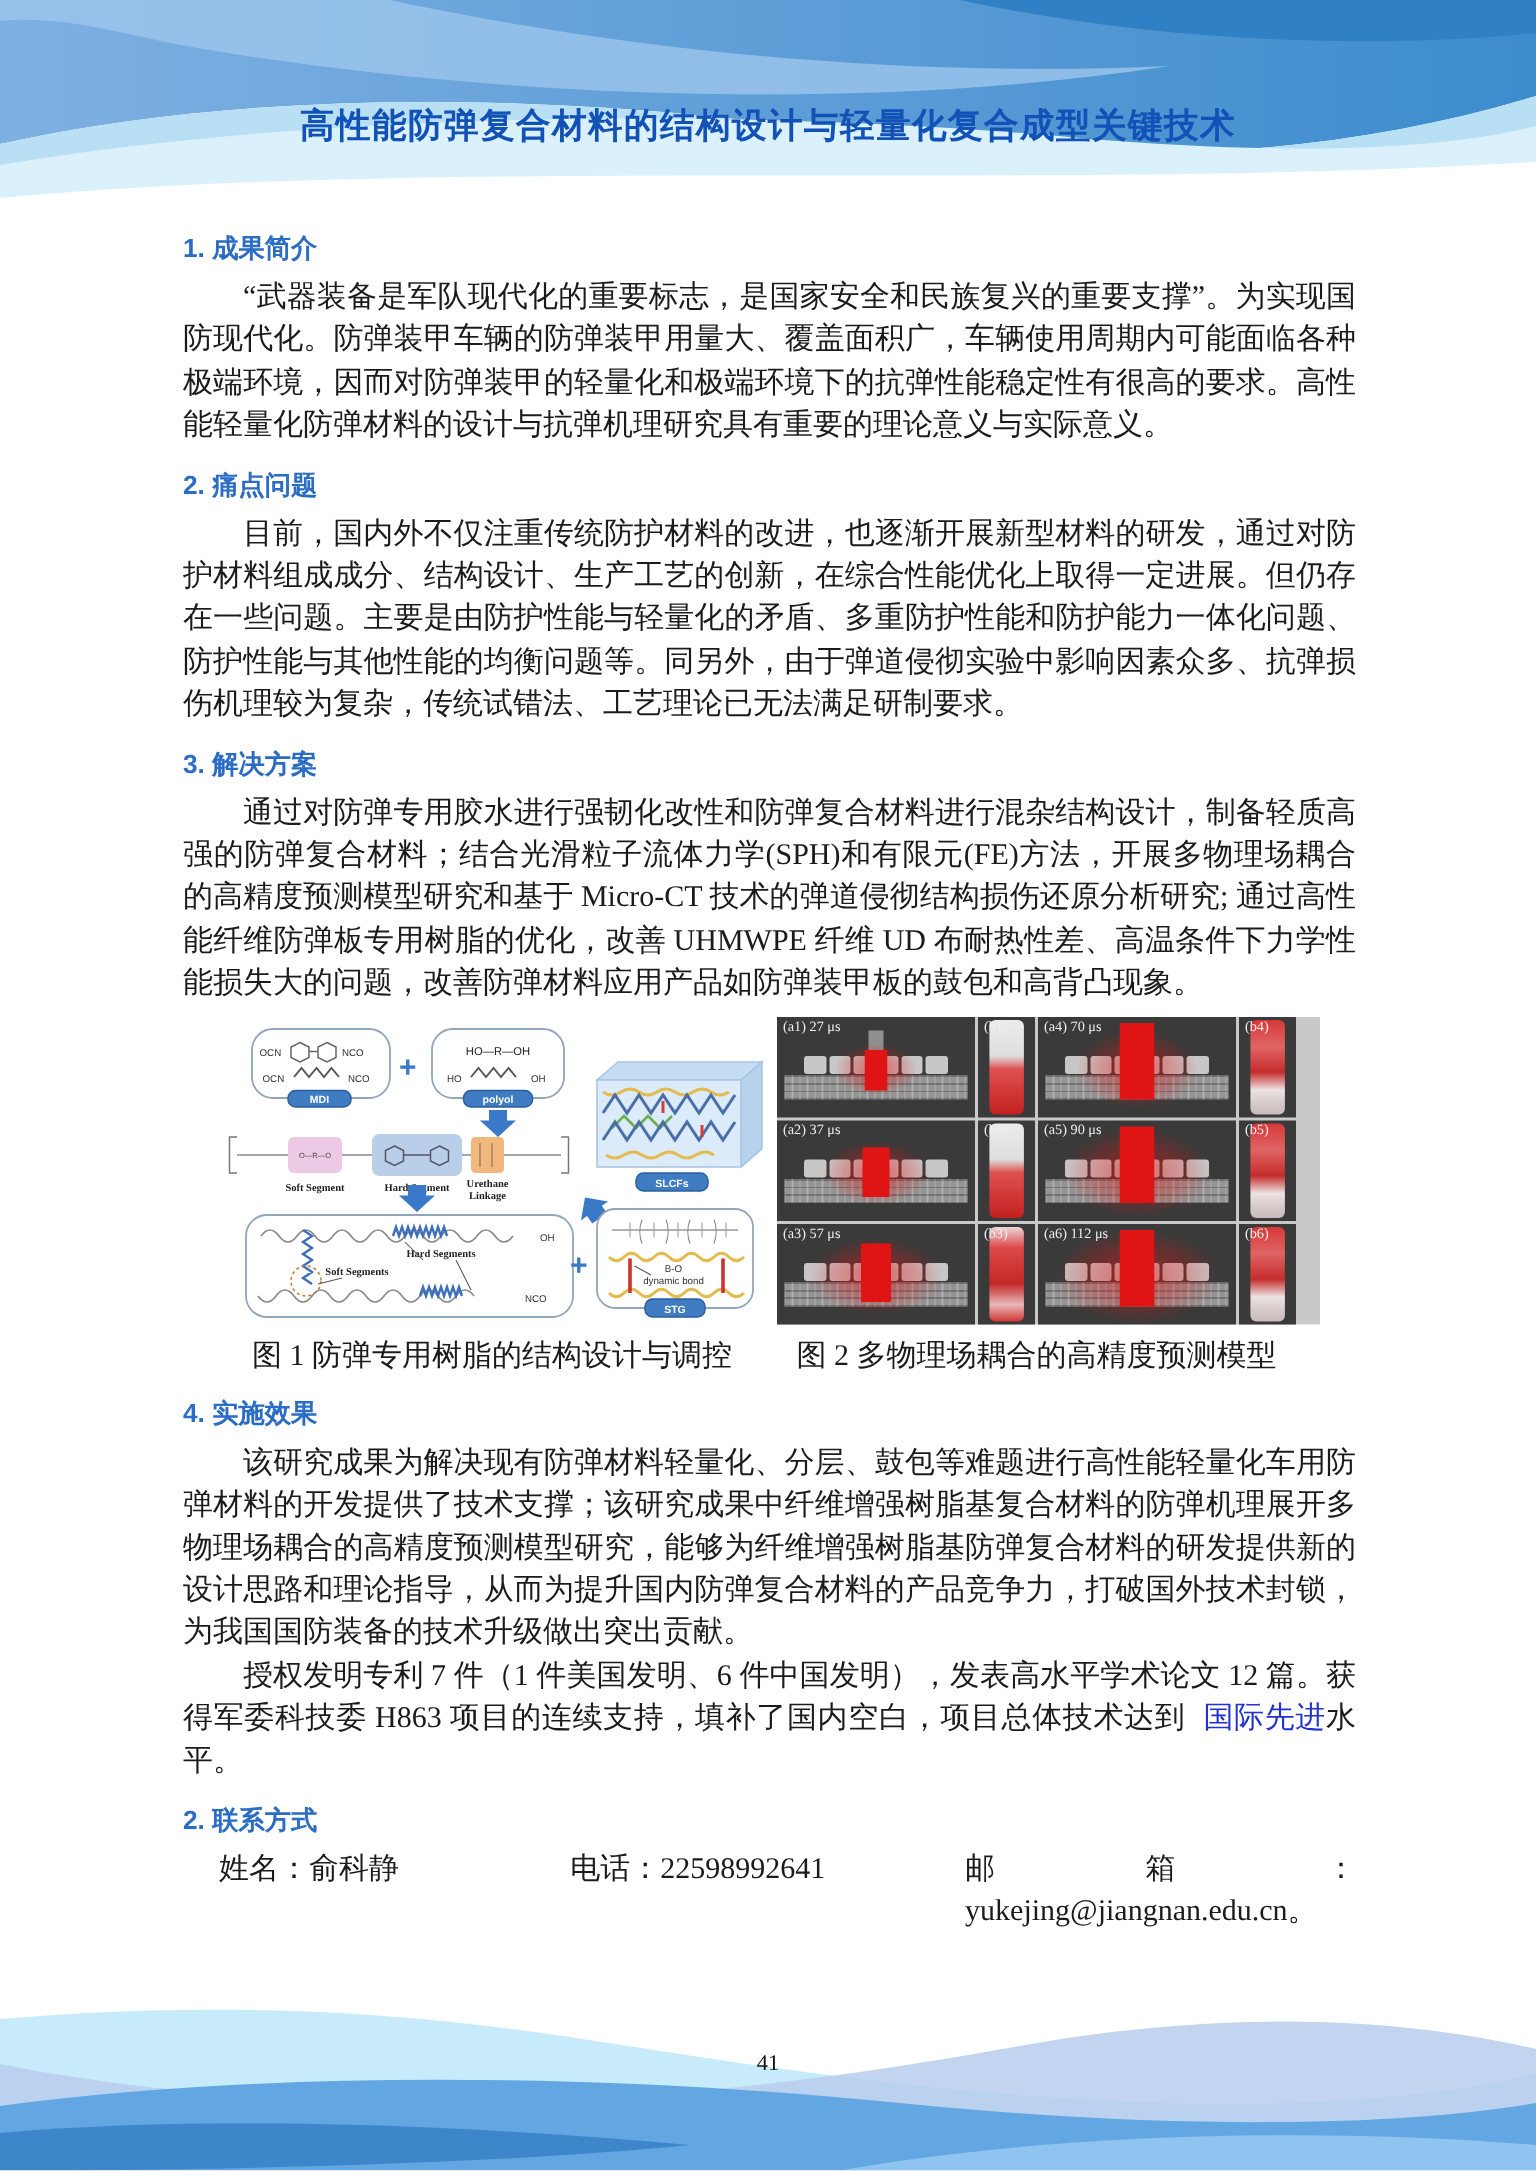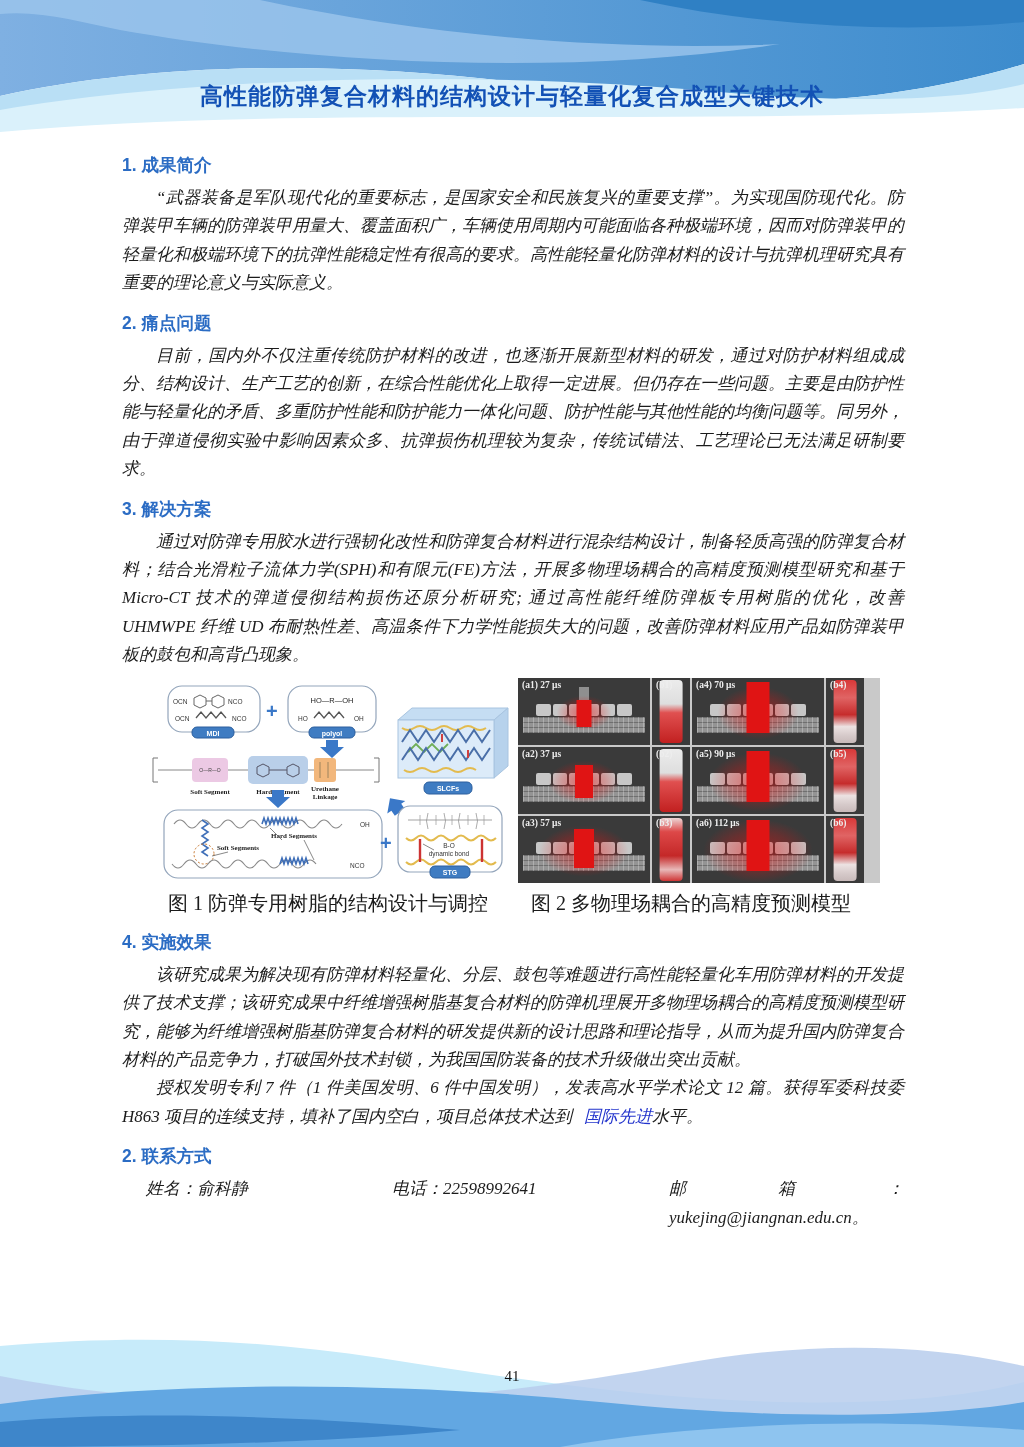--- a/index.html
+++ b/index.html
@@ -1,46 +1,46 @@
 <!DOCTYPE html>
 <html><head>
 <meta charset="utf-8">
 <style>
   html,body{margin:0;padding:0;background:#e9e9e9;}
   .page{position:relative;width:1024px;height:1447px;margin:0 auto;background:#ffffff;overflow:hidden;
         font-family:"Liberation Serif","DejaVu Serif",serif;color:#1b1b1b;}
   
   .hdr{position:absolute;top:0;left:0;width:1024px;height:150px;}
   .ftr{position:absolute;bottom:0;left:0;width:1024px;height:117px;}
-  .doc-title{position:absolute;top:81px;left:0;width:1024px;text-align:center;z-index:3;
+  .doc-title{position:absolute;top:68px;left:0;width:1024px;text-align:center;z-index:3;
              font-family:"Liberation Sans","DejaVu Sans",sans-serif;font-weight:bold;
              font-size:23px;letter-spacing:1px;color:#1251b5;}
   .pagenum{position:absolute;bottom:62px;left:0;width:1024px;text-align:center;z-index:3;
            font-size:15px;color:#111;}
   
   .content{position:absolute;top:140px;left:122px;width:782px;z-index:2;}
   .sec-h{font-family:"Liberation Sans","DejaVu Sans",sans-serif;font-weight:bold;
          font-size:17.5px;color:#2b6cc4;margin:13px 0 7px 0;}
-  .para{font-size:17px;line-height:28.4px;text-align:justify;text-indent:2em;margin:0;font-style:italic;}
+  .para{font-size:20px;line-height:28.4px;text-align:justify;text-indent:2em;margin:0;}
   .hl-link{color:#2233cc;margin-left:12px;}
   
   .figrow{display:flex;gap:4px;margin:8px 0 0 20px;align-items:flex-start;}
   .caprow{display:flex;gap:4px;margin:4px 0 2px 20px;}
   .cap{font-size:20px;text-align:center;}
   .cap1{width:372px;} .cap2{width:346px;}
   svg text{user-select:none;}
   .t5{font-size:5px;font-family:"Liberation Sans",sans-serif;fill:#444;}
   .t6{font-size:6.5px;font-family:"Liberation Sans",sans-serif;fill:#333;}
   .t7{font-size:7.5px;font-family:"Liberation Sans",sans-serif;fill:#222;}
   .flbl{font-size:7px;font-weight:bold;font-family:"Liberation Serif",serif;fill:#222;}
   .fbadge{font-size:7px;font-weight:bold;font-family:"Liberation Sans",sans-serif;fill:#fff;text-anchor:middle;}
   .fplus{font-size:20px;font-weight:bold;font-family:"Liberation Sans",sans-serif;fill:#3a78c8;}
   
   .f2-grid{display:grid;grid-template-columns:132px 38px 132px 38px;grid-auto-rows:67px;
-           gap:2px;background:#c9c9c9;width:362px;font-weight:bold;}
+           gap:2px;background:#c9c9c9;width:362px;}
   .panel{position:relative;background:#3a3a3a;overflow:hidden;}
   .plabel{position:absolute;top:2px;left:4px;color:#eee;font-size:9.5px;z-index:3;
           font-family:"Liberation Serif",serif;}
   .apanel .plate{position:absolute;left:4%;right:4%;top:58%;height:24%;z-index:1;background-color:#949494;
      background-image:repeating-linear-gradient(90deg,rgba(255,255,255,.25) 0 1px,transparent 1px 5px),
                       repeating-linear-gradient(0deg,rgba(0,0,0,.25) 0 1px,transparent 1px 5px);}
   .apanel .blocks{position:absolute;left:14%;right:14%;top:40%;height:17%;display:flex;gap:2px;z-index:1;}
   .apanel .blocks i{flex:1;background:#c7c7c7;border-radius:2px;}
   .apanel .proj{position:absolute;left:50%;transform:translateX(-50%);background:#e01414;z-index:2;}
   .apanel .spray{position:absolute;left:50%;top:52%;transform:translate(-50%,-50%);z-index:2;

